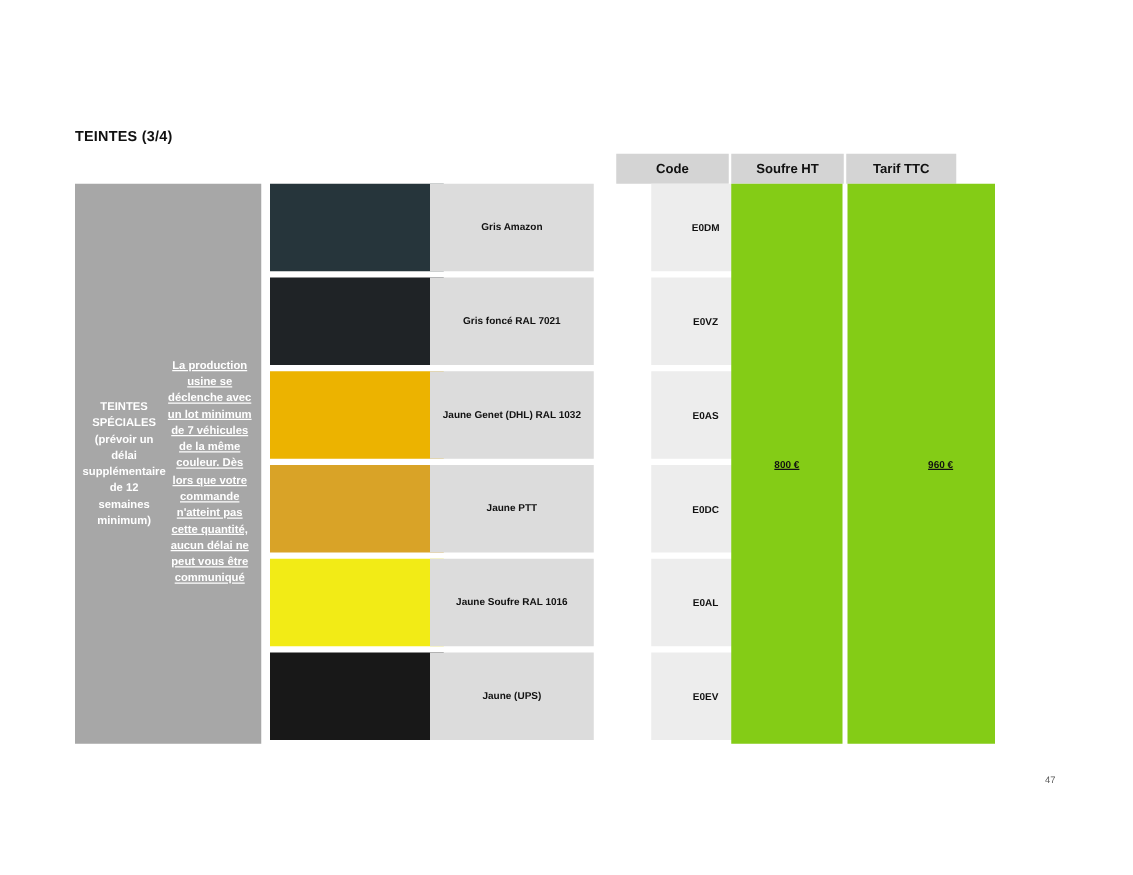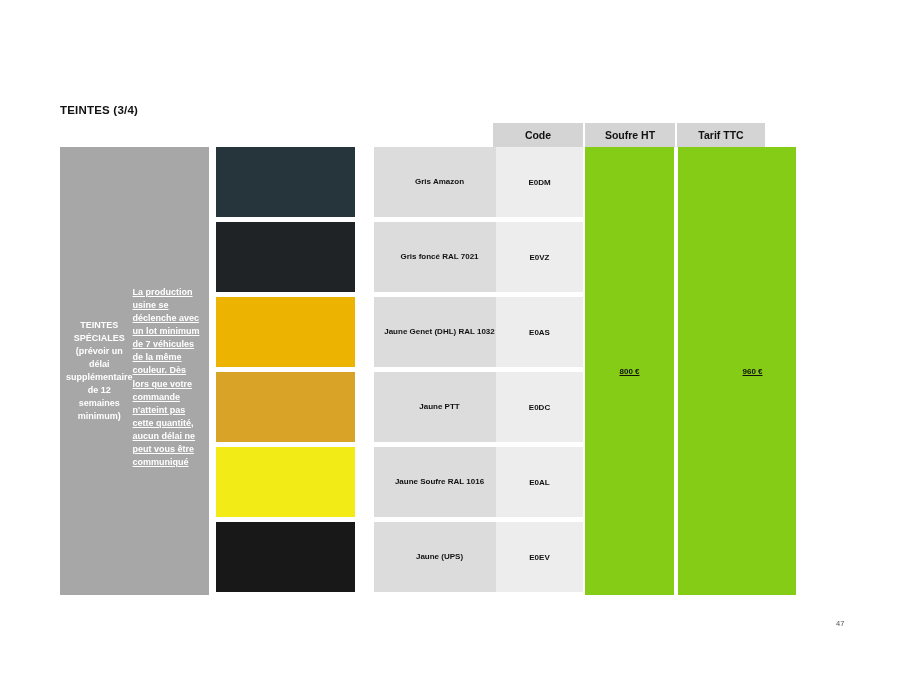--- a/index.html
+++ b/index.html
@@ -73,20 +73,21 @@
     color: #ffffff;
     text-align: center;
     line-height: 1.45;
     white-space: pre-line;
   }
   #notice-body {
     margin-top: 13px;
     font-size: 9px;
     font-weight: bold;
     color: #ffffff;
+    text-align: center;
     line-height: 1.45;
     text-decoration: underline;
   }
 
   
   #swatch-column {
     position: absolute;
     left: 216px;
     top: 147px;
     width: 139px;
@@ -94,21 +95,21 @@
   .swatch {
     width: 139px;
     height: 70px;
     margin-bottom: 5px;
   }
   .swatch:last-child { margin-bottom: 0; }
 
   
   #name-column {
     position: absolute;
-    left: 374px;
+    left: 344px;
     top: 147px;
     width: 131px;
   }
   .name-cell {
     width: 131px;
     height: 70px;
     margin-bottom: 5px;
     background: #dcdcdc;
     display: flex;
     align-items: center;
@@ -119,21 +120,21 @@
     color: #111111;
     padding: 0 4px;
     box-sizing: border-box;
     line-height: 1.3;
   }
   .name-cell:last-child { margin-bottom: 0; }
 
   
   #code-column {
     position: absolute;
-    left: 496px;
+    left: 521px;
     top: 147px;
     width: 87px;
   }
   .code-cell {
     width: 87px;
     height: 70px;
     margin-bottom: 5px;
     background: #ededed;
     display: flex;
     align-items: center;

